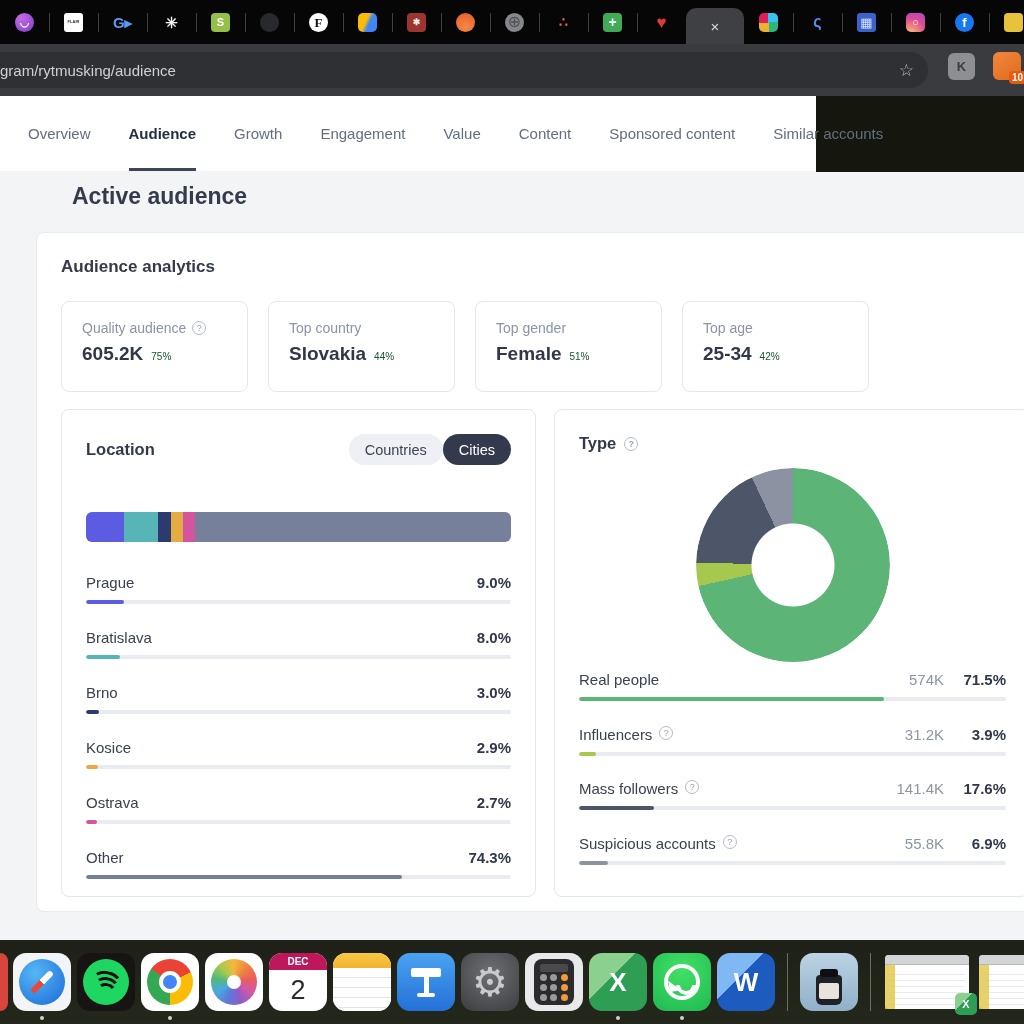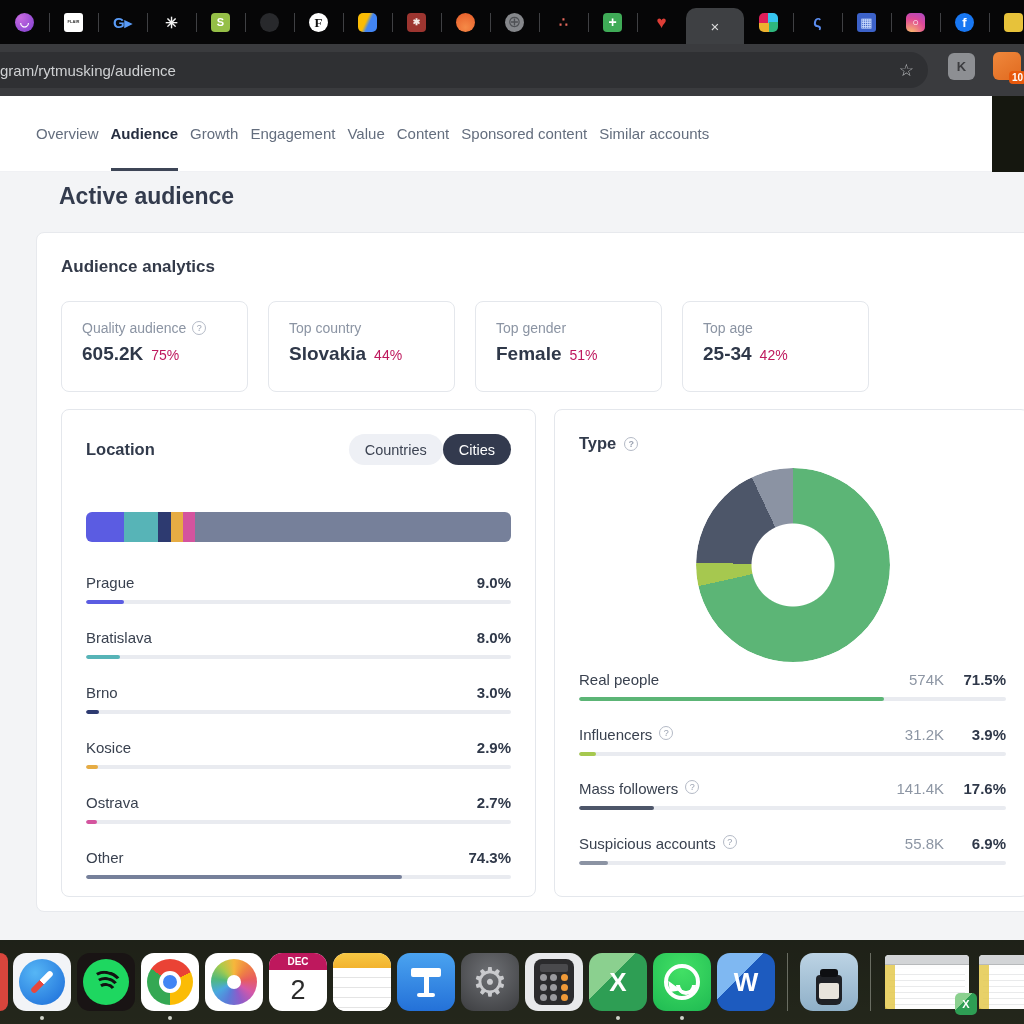--- a/index.html
+++ b/index.html
@@ -34,37 +34,37 @@
   .active-tab { width:58px; margin-top:8px; height:36px; background:#3e4043; border-radius:10px 10px 0 0; display:flex; align-items:center; justify-content:center; color:#dcdcdc; font-size:15px; flex:0 0 auto; }
 
   .urlrow { position:absolute; left:0; top:44px; width:1024px; height:52px; background:#3a3b3e; }
   .omnibox { position:absolute; left:-24px; top:8px; width:952px; height:36px; background:#2f3033; border-radius:18px; display:flex; align-items:center; color:#cfd1d3; font-size:15px; padding-left:24px; }
   .omni-star { position:absolute; right:14px; top:8px; color:#b9bbbe; font-size:17px; font-weight:400; }
   .ext-gray { position:absolute; left:948px; top:9px; width:27px; height:27px; border-radius:6px; background:#8d8f93; color:#3c3d40; display:flex; align-items:center; justify-content:center; font-size:13px; font-weight:700; }
   .ext-orange { position:absolute; left:993px; top:8px; width:28px; height:28px; border-radius:6px; background:linear-gradient(145deg,#f0883c,#e06a1f); }
   .ext-badge { position:absolute; right:-5px; bottom:-4px; background:#e8590c; color:#fff; font-size:10px; font-weight:700; border-radius:4px; padding:1px 3px; }
 
   
-  .navbar { position:absolute; left:0; top:96px; width:992px; height:76px; background:#fff; display:flex; align-items:center; gap:12px; padding-left:36px; border-bottom:1px solid #f0f1f4; }
+  .navbar { position:absolute; left:0; top:96px; width:816px; height:76px; background:#fff; display:flex; align-items:center; gap:38px; padding-left:28px; border-bottom:1px solid #f0f1f4; }
   .nav-tab { font-size:15px; color:#646e7e; height:100%; display:flex; align-items:center; position:relative; white-space:nowrap; }
   .nav-tab.active { color:#262e40; font-weight:700; }
   .nav-tab.active::after { content:""; position:absolute; left:0; right:0; bottom:0; height:3px; background:#3d4556; }
 
   .page { position:absolute; left:0; top:172px; width:1024px; height:770px; background:#f3f4f6; }
-  .page-title { position:absolute; left:59px; top:11px; font-size:23px; font-weight:700; color:#333b4d; }
+  .page-title { position:absolute; left:72px; top:11px; font-size:23px; font-weight:700; color:#333b4d; }
 
   .maincard { position:absolute; left:36px; top:60px; width:1020px; height:680px; background:#fff; border:1px solid #e7e9ed; border-radius:8px; padding:24px; }
   .card-title { font-size:17px; font-weight:700; color:#333a49; }
 
   .stats-row { display:flex; gap:20px; margin-top:24px; }
   .stat-card { width:187px; height:91px; border:1px solid #e4e7ec; border-radius:8px; padding:18px 20px; flex:0 0 auto; }
   .stat-label { font-size:14px; color:#8b94a3; display:flex; align-items:center; gap:6px; }
   .stat-value-row { margin-top:7px; display:flex; align-items:baseline; gap:8px; }
   .stat-value { font-size:19px; font-weight:700; color:#2f3849; }
-  .stat-pct { font-size:14px; color:#be185d; }
+  .stat-pct { font-size:10px; color:#14532d; }
   .help-circle { width:14px; height:14px; border:1px solid #b4bac6; border-radius:50%; color:#9aa2b1; font-size:9px; display:inline-flex; align-items:center; justify-content:center; flex:0 0 auto; }
 
   .charts-row { display:flex; gap:18px; margin-top:17px; }
   .subcard { width:475px; height:488px; border:1px solid #e4e7ec; border-radius:8px; padding:24px; flex:0 0 auto; position:relative; }
   .subcard-head { display:flex; align-items:center; justify-content:space-between; }
   .subcard-title { font-size:16.5px; font-weight:700; color:#313a4b; display:flex; align-items:center; gap:8px; }
   .toggle-group { display:flex; gap:0; }
   .toggle-pill { height:31px; padding:0 16px; border-radius:16px; font-size:14.5px; display:flex; align-items:center; background:#eef0f5; color:#3c4352; }
   .toggle-pill.selected { background:#333a4e; color:#fff; }
 

